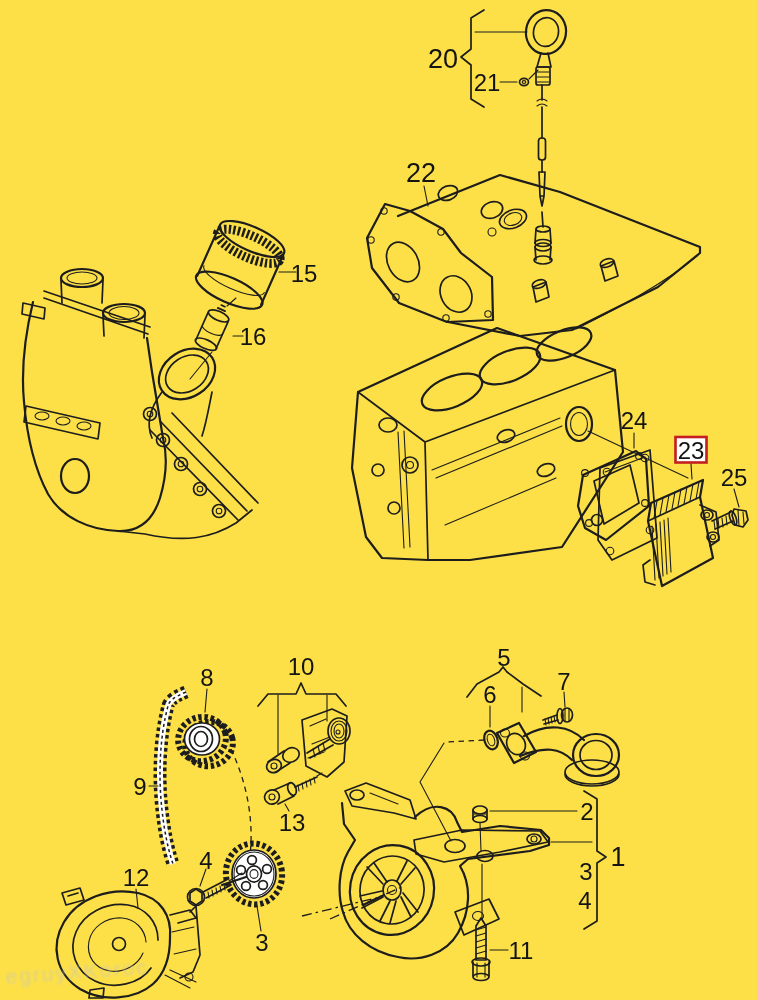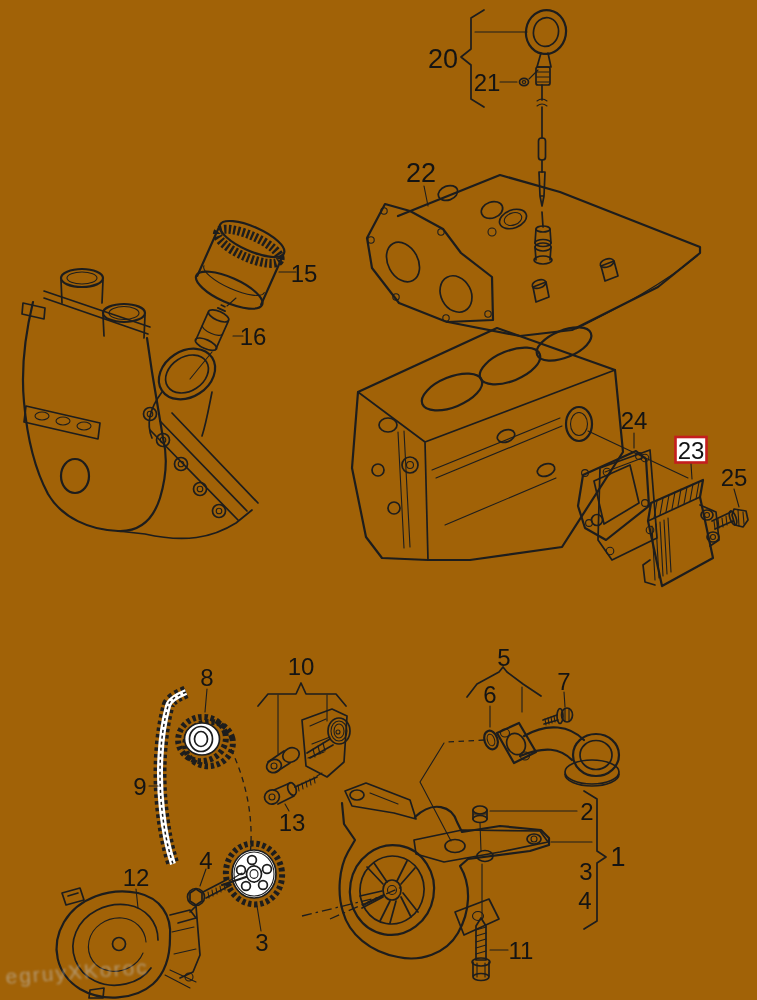--- a/index.html
+++ b/index.html
@@ -1,17 +1,17 @@
 <!DOCTYPE html>
 <html><head>
 <meta charset="utf-8">
 <style>
   html,body{margin:0;padding:0;background:#ffffff;}
   body{width:757px;height:1000px;overflow:hidden;font-family:"Liberation Sans",sans-serif;}
-  .stage{position:relative;width:757px;height:1000px;background:#a16207;}
+  .stage{position:relative;width:757px;height:1000px;background:#fde047;}
   svg{position:absolute;left:0;top:0;}
   .ln{fill:none;stroke:#1d1d1d;stroke-width:1.7;stroke-linecap:round;stroke-linejoin:round;}
   .ln2{fill:none;stroke:#1d1d1d;stroke-width:2.2;stroke-linecap:round;stroke-linejoin:round;}
   .thin{fill:none;stroke:#1d1d1d;stroke-width:1.1;stroke-linecap:round;}
   .wfill{fill:#ffffff;stroke:#1d1d1d;stroke-width:1.7;stroke-linejoin:round;}
   .teeth{fill:none;stroke:#1d1d1d;stroke-width:6;stroke-dasharray:3.4 2.7;}
   .knurl{fill:none;stroke:#1d1d1d;stroke-width:9;stroke-dasharray:2.4 2.2;}
   .chainband{fill:none;stroke:#1d1d1d;stroke-width:13;stroke-dasharray:3.6 3;}
   .chaincore{fill:none;stroke:#ffffff;stroke-width:6;}
   .chainlink{fill:none;stroke:#1d1d1d;stroke-width:1.5;stroke-dasharray:3 3;}

